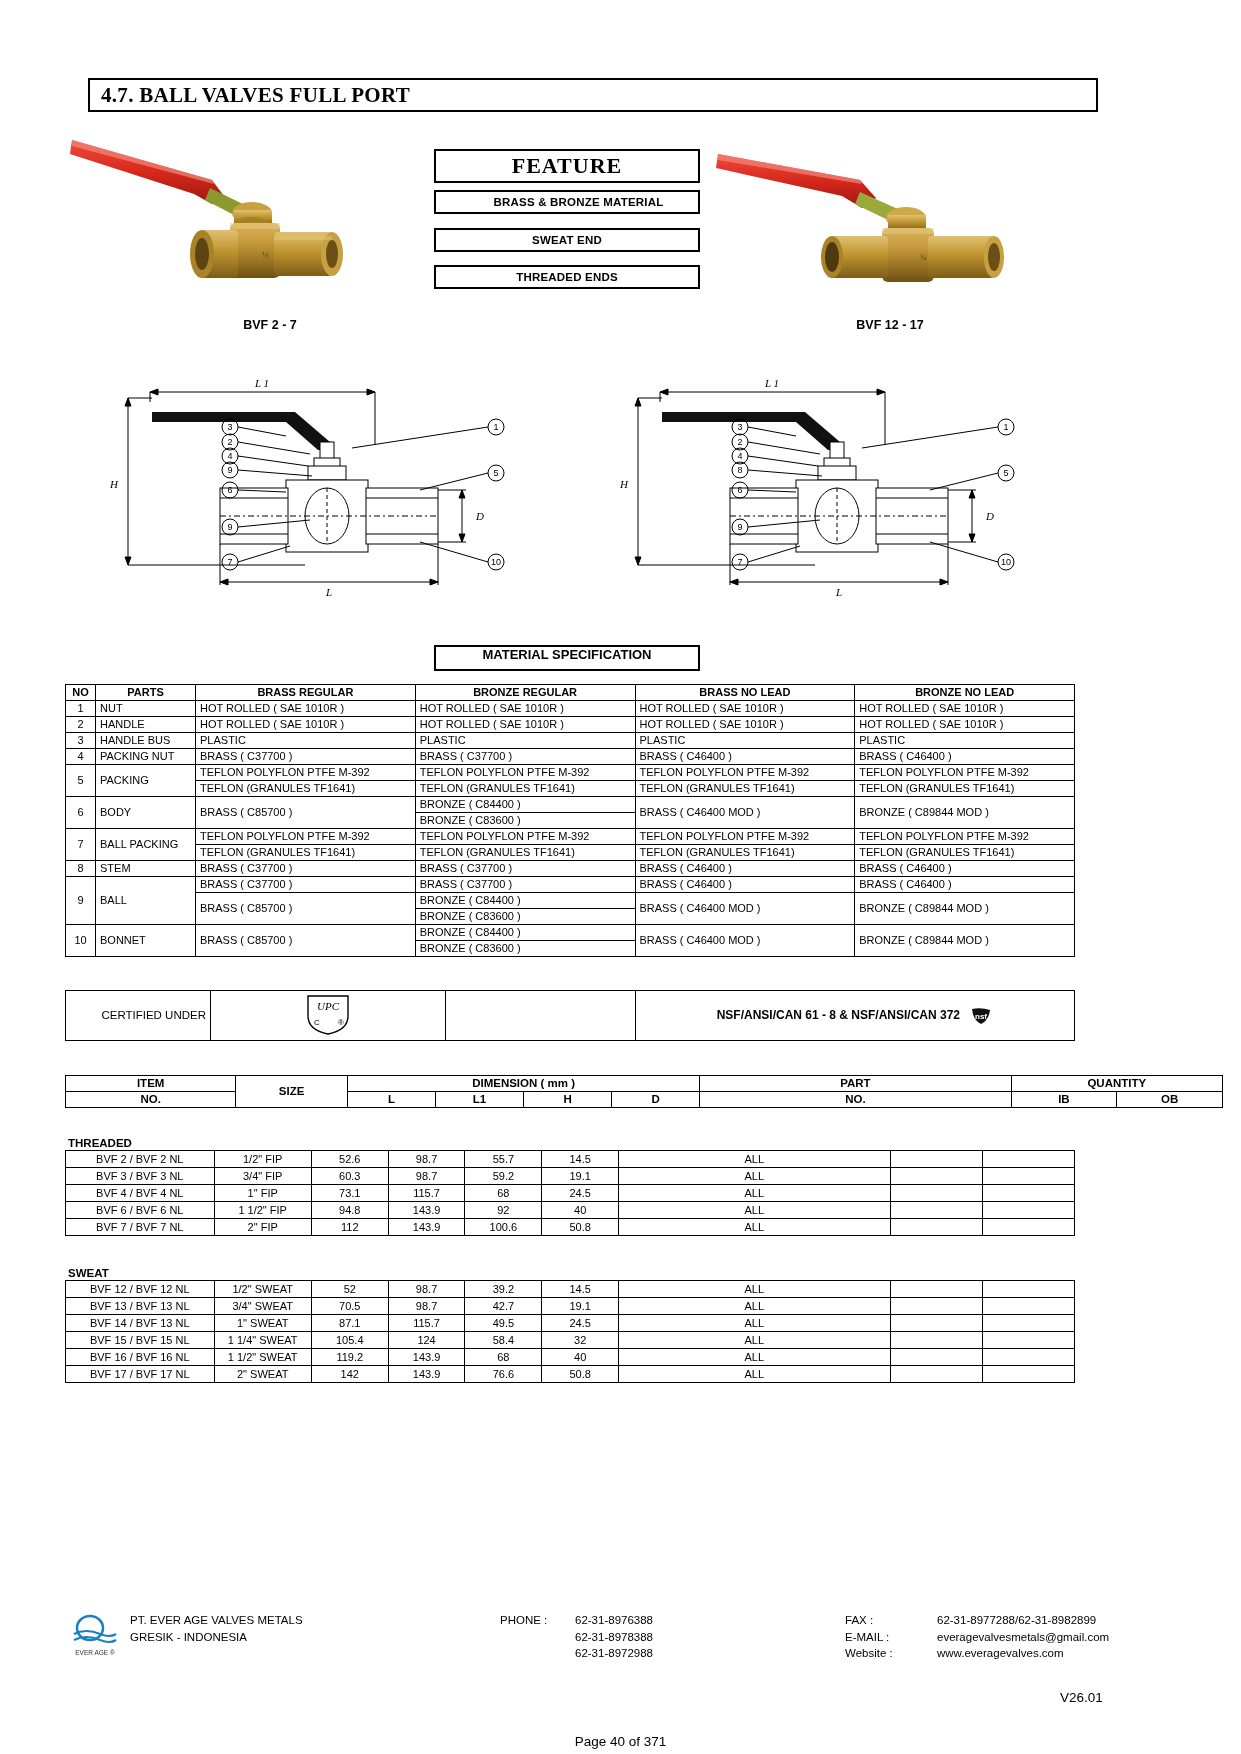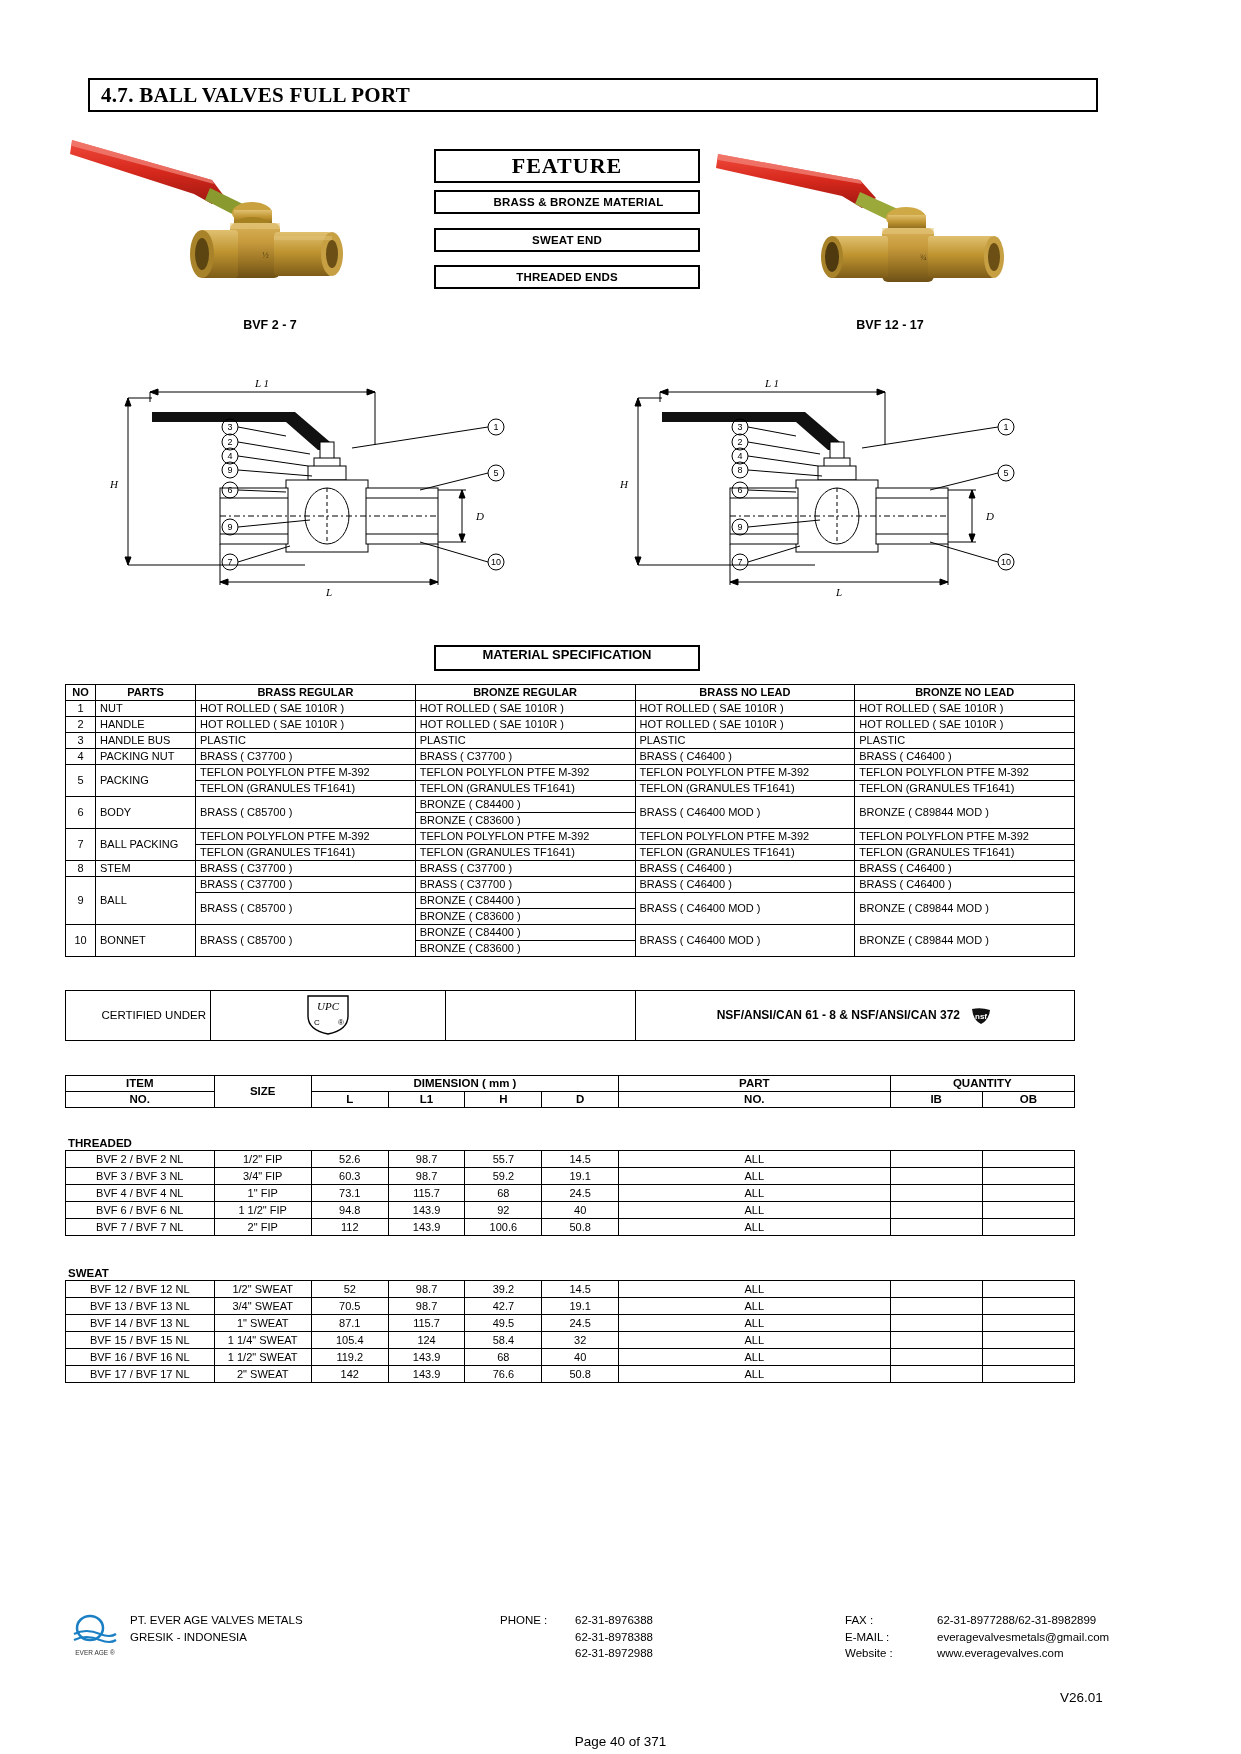--- a/index.html
+++ b/index.html
@@ -72,21 +72,21 @@
   #material-table { left:65px; top:684px; width:1010px; }
   #material-table td.no { text-align:center; width:30px; }
   #material-table td.part { width:100px; }
   #material-table tr { height:16px; }
 
   
   #certified-table { left:65px; top:990px; width:1010px; }
   #certified-table td { height:50px; }
 
   
-  #dim-head-table { left:65px; top:1075px; width:1010px; }
+  #dim-head-table { left:65px; top:1075px; width:1158px; }
   #dim-head-table td { text-align:center; font-weight:bold; font-size:11.5px; }
 
   .section-label { position:absolute; font-size:11.5px; font-weight:bold; }
   #lbl-threaded { left:68px; top:1137px; }
   #lbl-sweat { left:68px; top:1267px; }
 
   #threaded-table { left:65px; top:1150px; width:1010px; }
   #sweat-table { left:65px; top:1280px; width:1010px; }
   #threaded-table td, #sweat-table td { text-align:center; height:17px; font-size:11px; }
   #threaded-table td.item, #sweat-table td.item { width:145px; }

